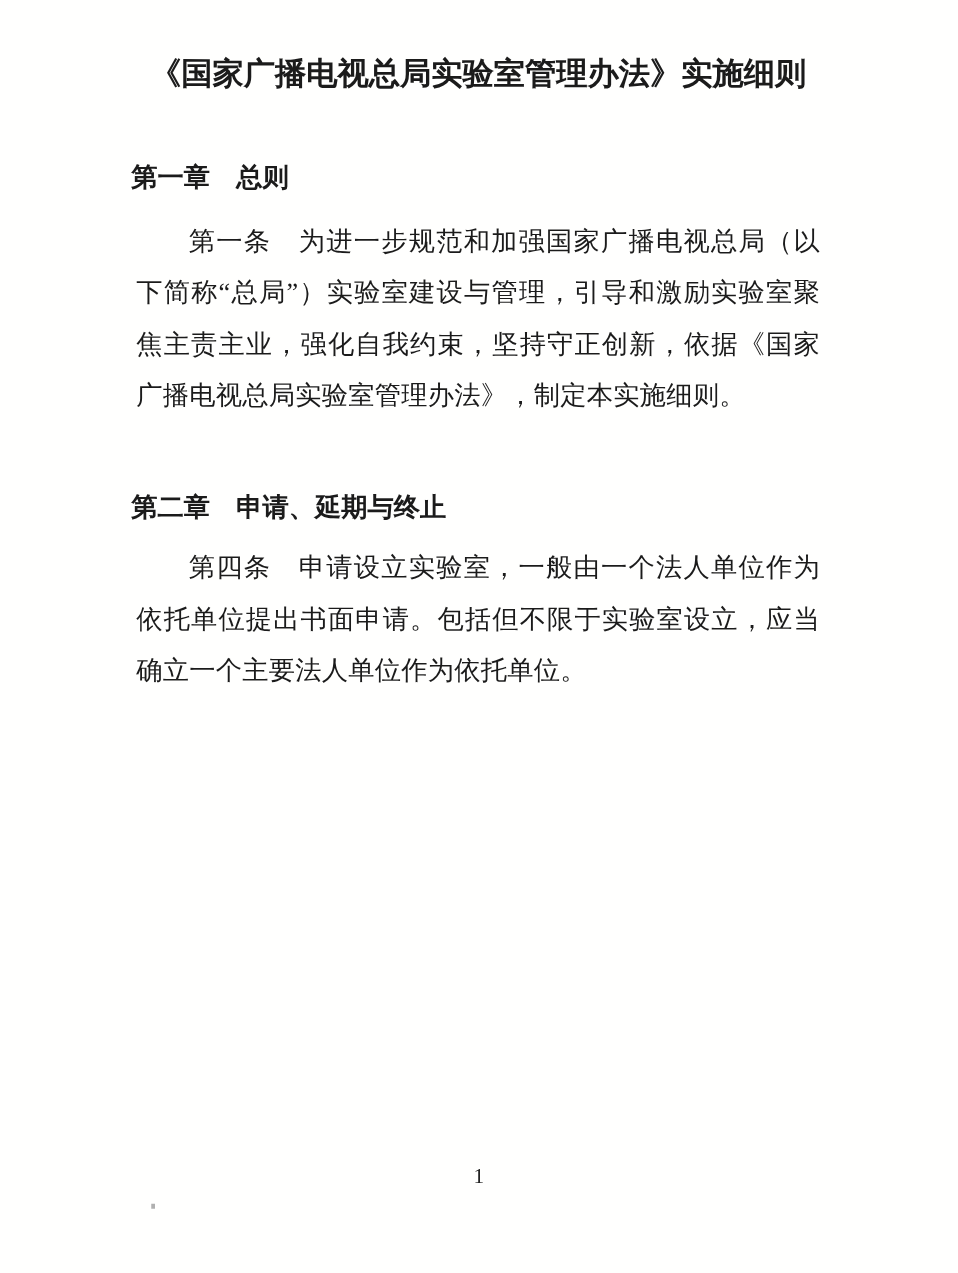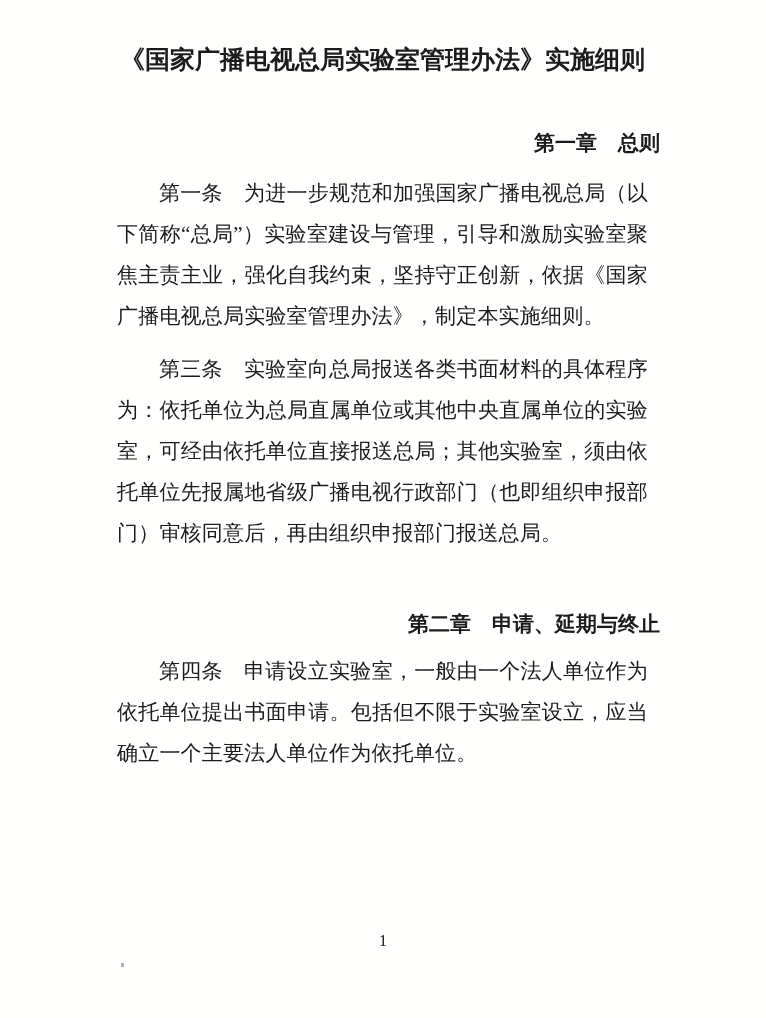--- a/index.html
+++ b/index.html
@@ -24,28 +24,28 @@
     text-align: center;
     font-family: "Liberation Serif", serif;
     letter-spacing: 0;
     white-space: nowrap;
   }
   .chapter-heading {
     margin: 54px 0 16px 0;
     font-size: 21px;
     line-height: 28px;
     font-weight: bold;
-    text-align: right;
+    text-align: left;
     font-family: "Liberation Sans", sans-serif;
   }
   .chapter-heading.second {
     margin: 56px 0 13px 0;
   }
   .para {
-    margin: 12px;
+    margin: 4px;
     font-size: 21px;
     line-height: 41px;
     text-align: justify;
     text-indent: 2em;
     letter-spacing: 0.2px;
     font-family: "Liberation Serif", serif;
   }
   .page-number {
     position: absolute;
     top: 931px;
@@ -71,21 +71,20 @@
 
 <div class="page">
   <div class="content">
     <h1 class="doc-title">《国家广播电视总局实验室管理办法》实施细则</h1>
 
     <h2 class="chapter-heading">第一章　总则</h2>
 
     <p class="para">第一条　为进一步规范和加强国家广播电视总局（以下简称“总局”）实验室建设与管理，引导和激励实验室聚焦主责主业，强化自我约束，坚持守正创新，依据《国家广播电视总局实验室管理办法》，制定本实施细则。</p>
 
 
-    <p class="para">第三条　实验室向总局报送各类书面材料的具体程序为：依托单位为总局直属单位或其他中央直属单位的实验室，可经由依托单位直接报送总局；其他实验室，须由依托单位先报属地省级广播电视行政部门（也即组织申报部门）审核同意后，再由组织申报部门报送总局。</p>
 
     <h2 class="chapter-heading second">第二章　申请、延期与终止</h2>
 
     <p class="para">第四条　申请设立实验室，一般由一个法人单位作为依托单位提出书面申请。包括但不限于实验室设立，应当确立一个主要法人单位作为依托单位。</p>
   </div>
 
   <div class="page-number">1</div>
 
   <div class="scan-speck"></div>
 </div>

